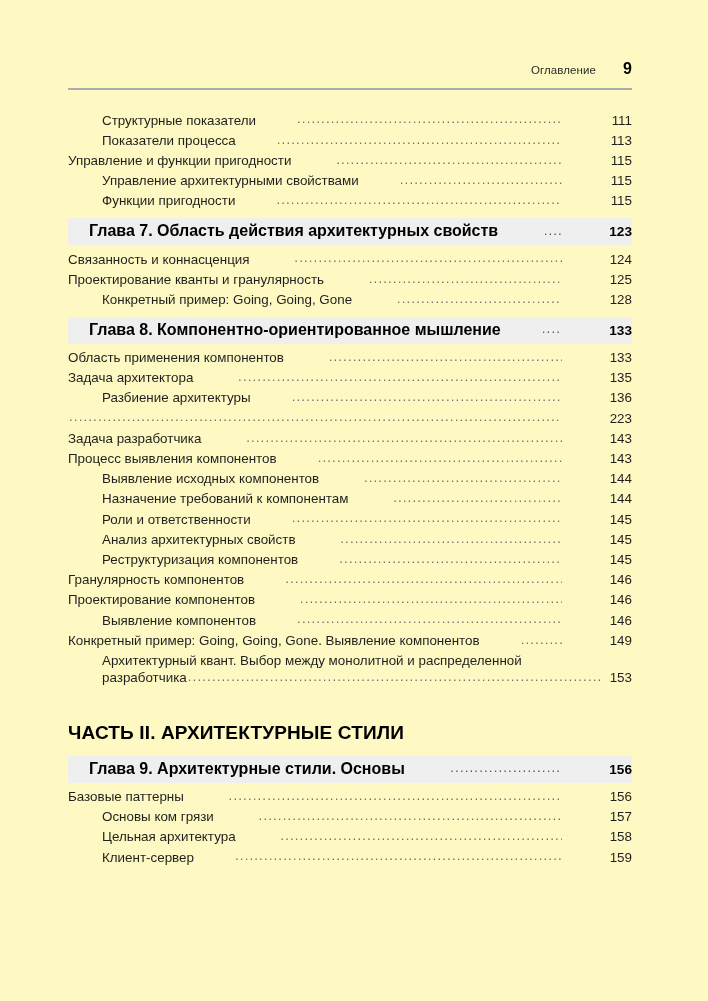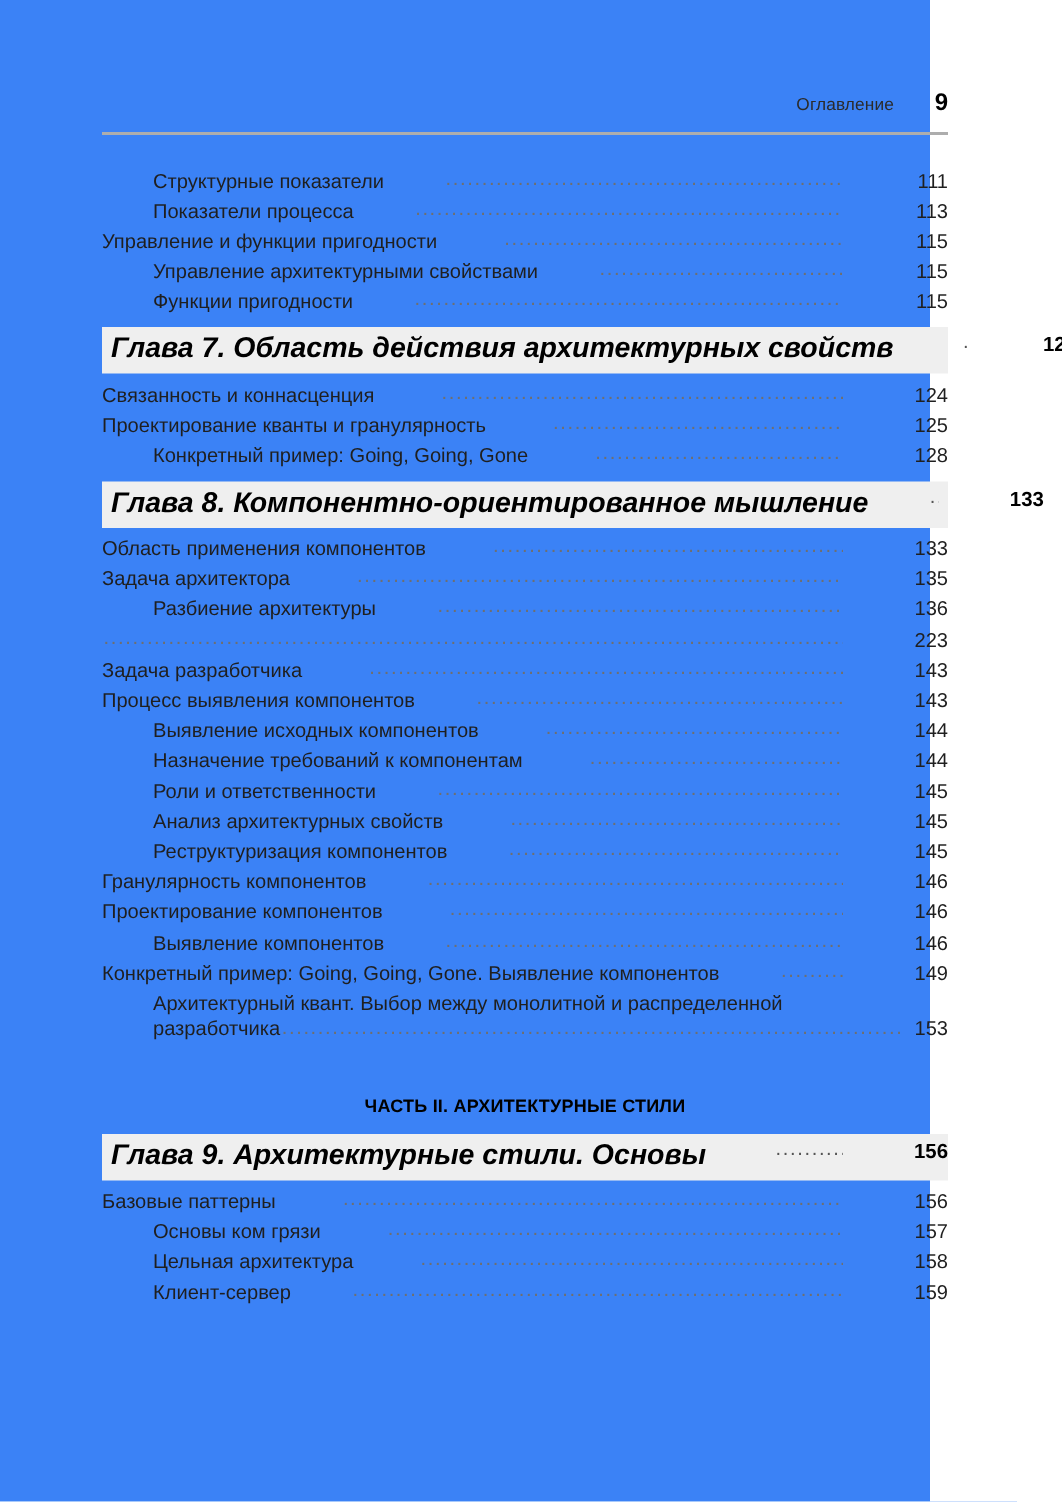--- a/index.html
+++ b/index.html
@@ -12,23 +12,23 @@
     height: 1001px;
     position: relative;
     font-family: "Liberation Sans", sans-serif;
     color: #1a1a1a;
     overflow: hidden;
   }
 
   .page {
     position: absolute;
     left: 0; top: 0;
-    width: 620px;
+    width: 708px;
     height: 1001px;
-    background: #3b82f6;
+    background: #fef9c3;
   }
 
   
   .page-header {
     position: absolute;
     left: 68px;
     top: 60px;
     width: 564px;
     display: flex;
     align-items: baseline;
@@ -60,21 +60,21 @@
   
   .toc {
     position: absolute;
     left: 68px;
     top: 110px;
     width: 564px;
   }
 
   .toc-row {
     display: flex;
-    align-items: flex-start;
+    align-items: center;
     width: 100%;
     box-sizing: border-box;
     padding: 2.6px 0 2.6px 0;
     gap: 40px;
   }
 
   .toc-label {
     white-space: pre;
     flex: 0 0 auto;
     font-size: 13.4px;
@@ -113,24 +113,23 @@
   .lvl1 .toc-label { padding-left: 34px; }
 
   
   .chapter {
     background: #efefef;
     padding: 4.5px 0 4.5px 0;
     margin: 7px 0 4px 0;
   }
   .chapter .toc-label {
     font-weight: 700;
-    font-size: 19px;
+    font-size: 16px;
     color: #000000;
-    padding-left: 6px;
-    font-style: italic;
+    padding-left: 21px;
   }
   .chapter .toc-page {
     font-weight: 700;
     font-size: 13.6px;
     color: #000000;
     padding-right: 0px;
   }
   .chapter .leader {
     color: #555555;
   }
@@ -150,22 +149,21 @@
     display: flex;
     align-items: baseline;
     width: 100%;
     padding-top: 2.0px;
     padding-bottom: 2.6px;
   }
   .toc-wrap .wrap-second .toc-label { padding-left: 34px; }
 
   
   .part-title {
-    text-align: center;
-    font-size: 12px;
+    font-size: 19px;
     font-weight: 700;
     color: #000000;
     letter-spacing: 0.15px;
     margin: 34px 0 12px 0;
   }
 </style>
 </head>
 <body>
 
 <div class="page">

